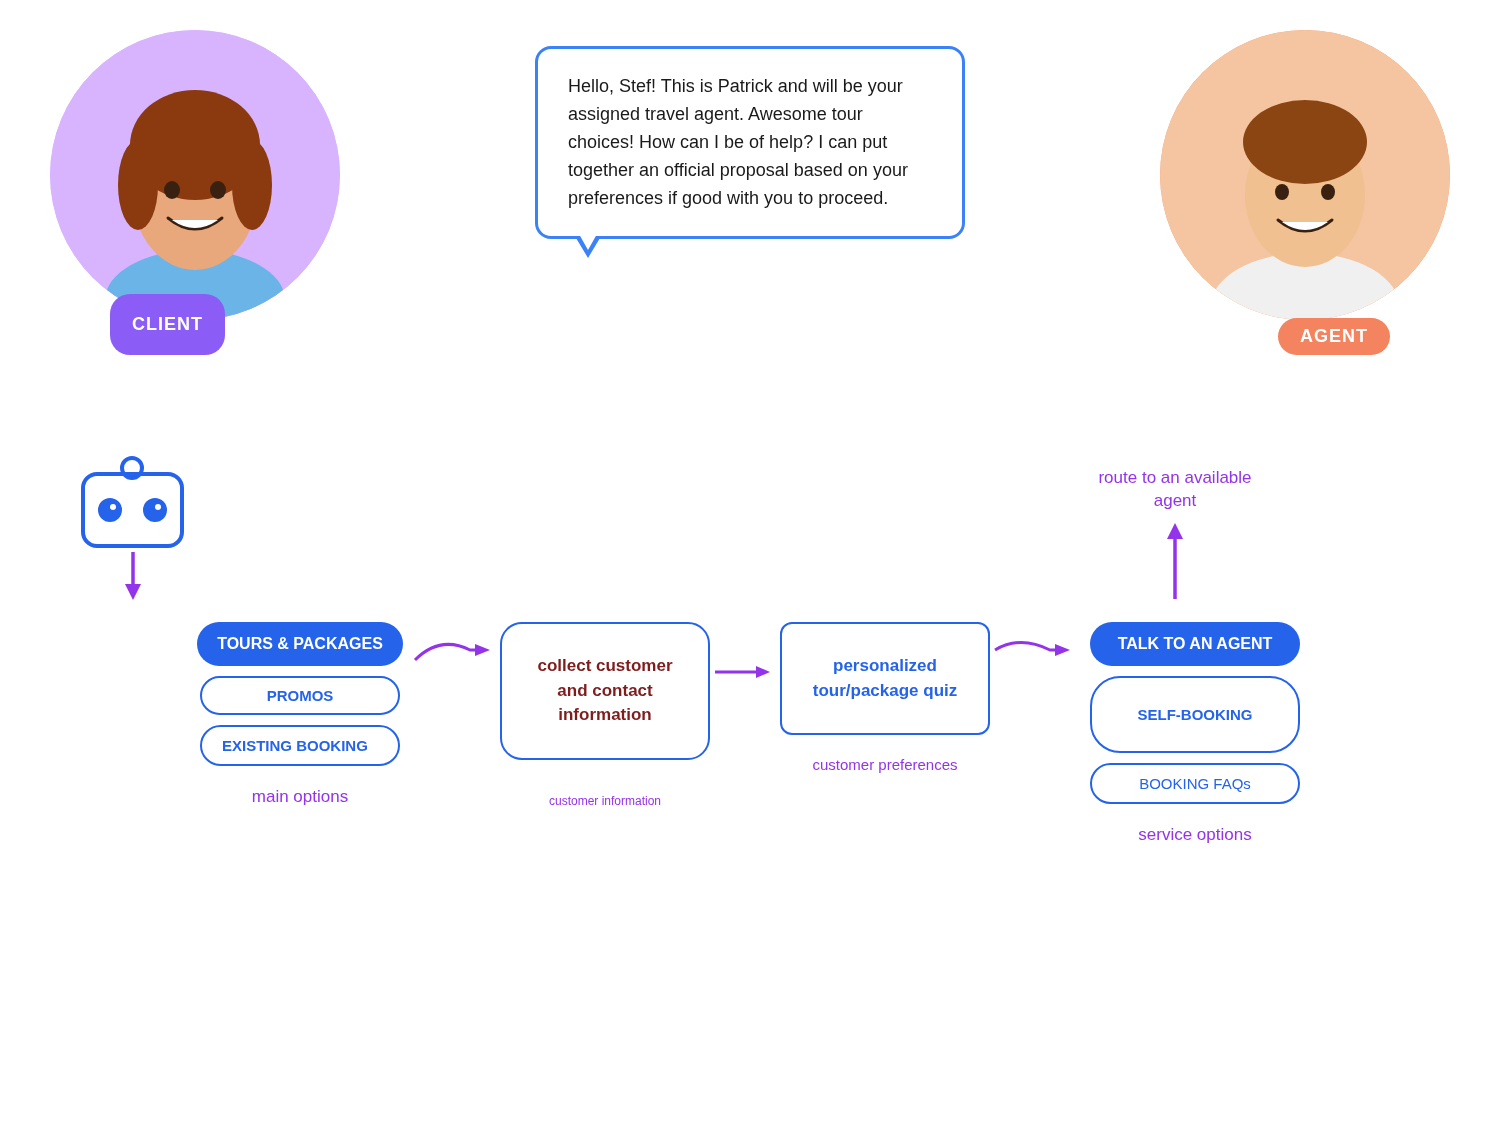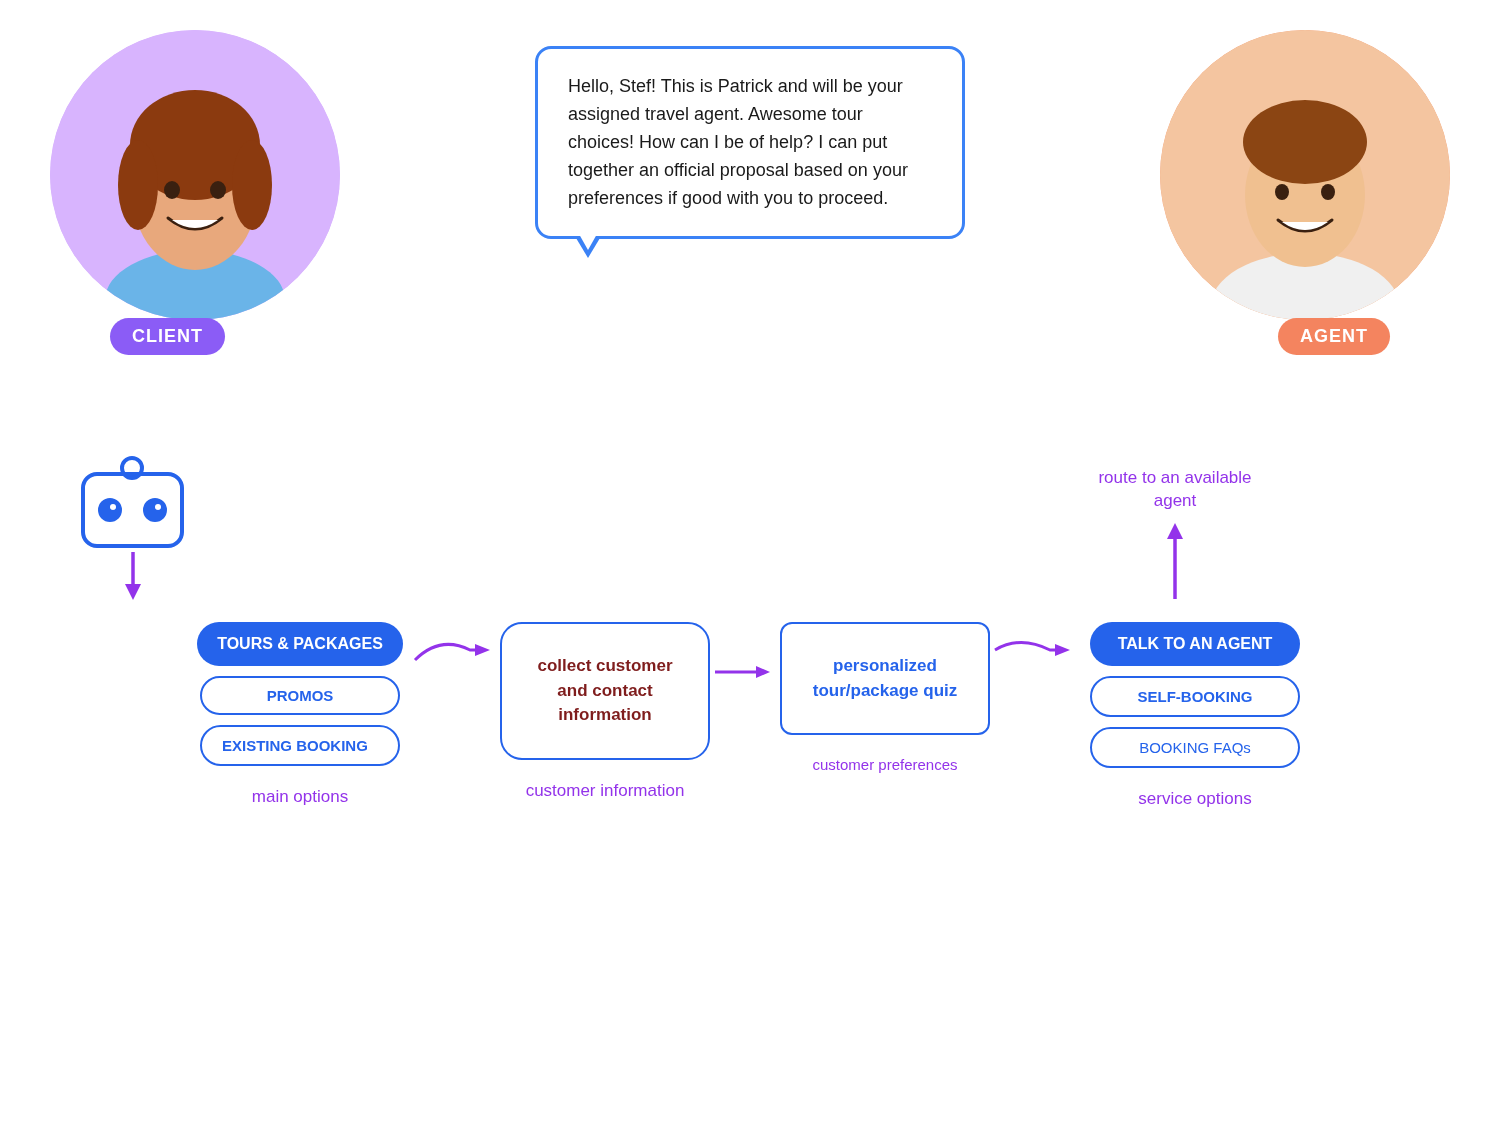--- a/index.html
+++ b/index.html
@@ -32,21 +32,21 @@
       <ellipse cx="202" cy="155" rx="20" ry="45" fill="#8B3A0F"></ellipse>
 
       <ellipse cx="122" cy="160" rx="8" ry="9" fill="#3a2010"></ellipse>
       <ellipse cx="168" cy="160" rx="8" ry="9" fill="#3a2010"></ellipse>
 
       <path d="M118 188 Q145 210 172 188" stroke="#3a2010" stroke-width="3" fill="none" stroke-linecap="round"></path>
 
       <path d="M122 190 Q145 206 168 190" fill="white"></path>
     </svg>
   </div>
-  <div style="position:absolute;bottom:55px;left:60px;background:#8b5cf6;color:white;border-radius:20px;padding:8px 22px;font-weight:bold;font-size:18px;letter-spacing:1px;">
+  <div style="position:absolute;bottom:55px;left:60px;background:#8b5cf6;color:white;border-radius:20px;padding:20px 22px;font-weight:bold;font-size:18px;letter-spacing:1px;">
     <span>CLIENT</span>
   </div>
 </div>
 
 <div style="position:absolute;top:30px;right:50px;width:320px;height:380px;">
   <div style="width:290px;height:290px;border-radius:50%;background:#f4a57a;overflow:hidden;position:absolute;top:0;right:0;">
     <svg width="290" height="290" viewBox="0 0 290 290">
       <circle cx="145" cy="145" r="145" fill="#f4c5a0"></circle>
 
       <ellipse cx="145" cy="278" rx="95" ry="55" fill="#f0f0f0"></ellipse>
@@ -120,21 +120,21 @@
 
       <path d="M5,30 Q30,5 60,20 L70,20" stroke="#9333ea" stroke-width="3" fill="none"></path>
       <polygon points="80,20 65,14 65,26" fill="#9333ea"></polygon>
     </svg>
   </div>
 
   <div style="display:flex;flex-direction:column;align-items:center;width:210px;">
     <div style="background:white;border:2.5px solid #2563eb;border-radius:22px;padding:30px 25px;font-weight:bold;font-size:17px;color:#7f1d1d;text-align:center;line-height:1.45;min-width:195px;max-width:210px;">
       <span>collect customer and contact information</span>
     </div>
-    <div style="color:#9333ea;font-size:17px;text-align:center;margin-top:20px;line-height:1.35;">
+    <div style="color:#9333ea;font-size:12px;text-align:center;margin-top:33px;line-height:1.35;">
       <span>customer
 information</span>
     </div>
   </div>
 
   <div style="padding-top:35px;width:70px;display:flex;align-items:center;justify-content:center;">
     <svg width="70" height="30" viewBox="0 0 70 30">
       <line x1="5" y1="15" x2="50" y2="15" stroke="#9333ea" stroke-width="3"></line>
       <polygon points="60,15 46,9 46,21" fill="#9333ea"></polygon>
     </svg>
@@ -165,21 +165,21 @@
 available agent</span>
       </div>
       <svg width="30" height="80" viewBox="0 0 30 80">
         <line x1="15" y1="78" x2="15" y2="14" stroke="#9333ea" stroke-width="3.5"></line>
         <polygon points="15,2 7,18 23,18" fill="#9333ea"></polygon>
       </svg>
     </div>
     <div style="background:#2563eb;color:white;border-radius:30px;padding:13px 20px;font-weight:bold;font-size:16px;text-align:center;min-width:210px;">
       <span>TALK TO AN AGENT</span>
     </div>
-    <div style="background:white;color:#2563eb;border:2.5px solid #2563eb;border-radius:30px;padding:10px 20px;font-weight:bold;font-size:15px;text-align:center;min-width:210px;margin-top:10px;">
+    <div style="background:white;color:#2563eb;border:2.5px solid #2563eb;border-radius:30px;padding:28px 20px;font-weight:bold;font-size:15px;text-align:center;min-width:210px;margin-top:10px;">
       <span>SELF-BOOKING</span>
     </div>
     <div style="background:white;color:#2563eb;border:2.5px solid #2563eb;border-radius:30px;padding:10px 20px;font-weight:normal;font-size:15px;text-align:center;min-width:210px;margin-top:10px;">
       <span>BOOKING FAQs</span>
     </div>
     <div style="color:#9333ea;font-size:17px;text-align:center;margin-top:20px;line-height:1.35;">
       <span>service
 options</span>
     </div>
   </div>

